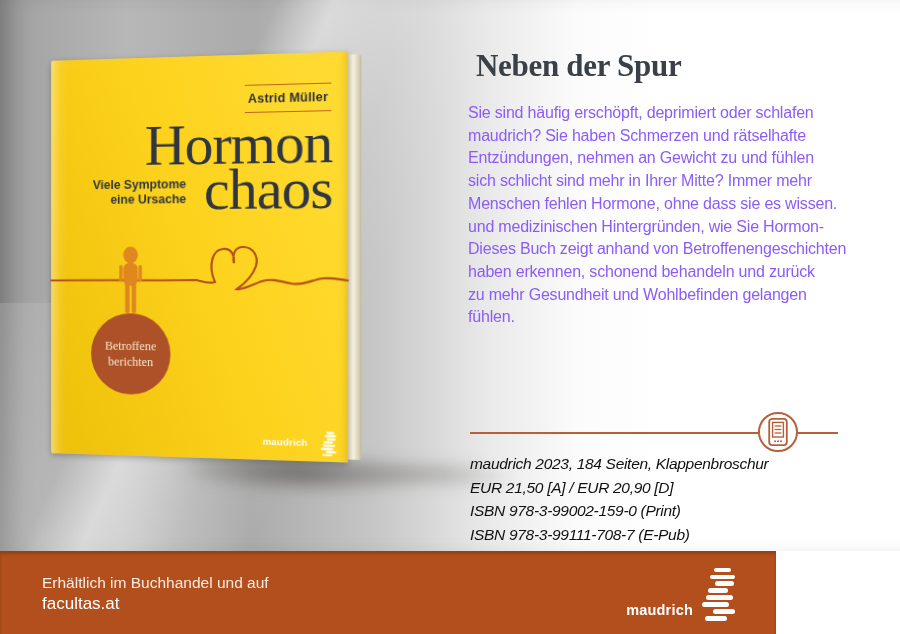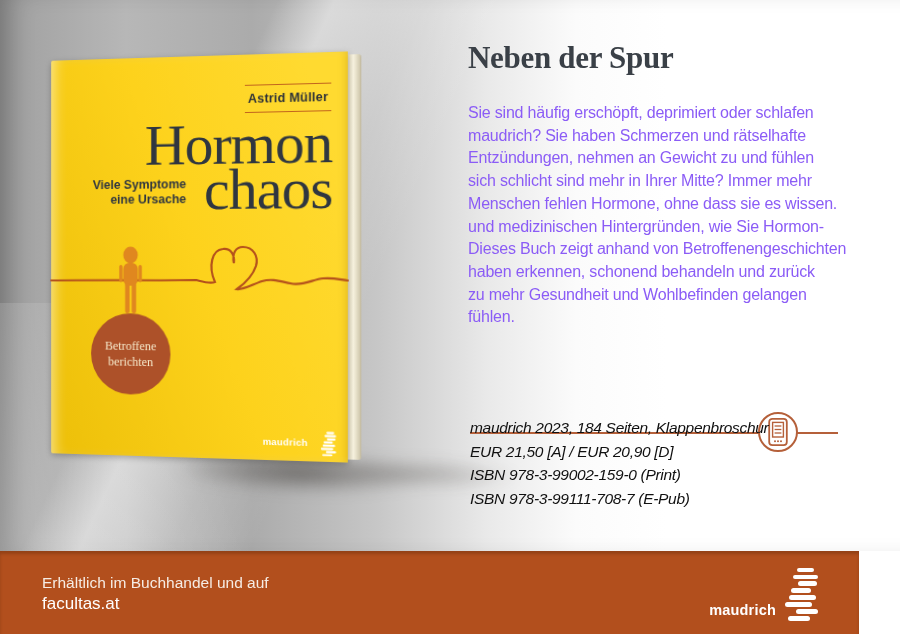--- a/index.html
+++ b/index.html
@@ -60,34 +60,34 @@
   .pill:nth-child(7){width:22px;margin-left:11px}
   .pill:nth-child(8){width:22px;margin-left:3px}
 
   .cover-logo{position:absolute;right:10px;bottom:4px;width:78px;height:44px;}
   .cover-logo .logo-text{position:absolute;right:29px;bottom:9px;color:#fff;
     font-size:9.5px;font-weight:700;letter-spacing:.2px;}
   .cover-logo .pills{position:absolute;right:0;bottom:2px;transform:scale(.45);
     transform-origin:bottom right;}
 
   
-  .heading{position:absolute;left:468px;top:40px;margin:0;color:#3a4047;
+  .heading{position:absolute;left:468px;top:40px;margin:8px;color:#3a4047;
     font-family:"Liberation Serif",serif;font-size:31px;font-weight:700;letter-spacing:-.3px;}
   .description{position:absolute;left:468px;top:102px;color:#8b5cf6;
     font-size:16px;line-height:22.7px;letter-spacing:-.2px;}
   .rule{position:absolute;left:470px;top:432px;width:368px;height:2px;background:#b5603a;}
   .ebook-badge{position:absolute;left:758px;top:412px;width:40px;height:40px;border-radius:50%;
     background:#fff;border:2px solid #b5603a;box-sizing:border-box;
     display:flex;align-items:center;justify-content:center;}
-  .details{position:absolute;left:470px;top:416px;color:#101010;font-style:italic;
+  .details{position:absolute;left:470px;top:452px;color:#101010;font-style:italic;
     font-size:15.5px;line-height:23.7px;letter-spacing:-.3px;font-weight:400;}
 
   
-  .footer{position:absolute;left:0;bottom:0;width:859px;height:83px;background:#b24f1d;
-    box-shadow:inset 0 3px 3px rgba(60,25,5,.25);}
+  .footer{position:absolute;left:0;bottom:0;width:744px;height:83px;background:#b24f1d;
+    box-shadow:inset 0 3px 3px rgba(60,25,5,.25);padding-left:32px;}
   .availability{position:absolute;left:42px;top:21px;color:#f6ece4;
     font-size:15.5px;line-height:21px;}
   .availability .link{font-weight:400;font-size:17px;color:#ffffff;text-decoration:none;display:inline-block;}
   .footer-logo{position:absolute;right:38px;bottom:13px;display:flex;align-items:flex-end;gap:9px;}
   .footer-logo .logo-text{color:#fff;font-size:14.5px;font-weight:700;letter-spacing:.2px;margin-bottom:3px;}
 </style>
 </head>
 <body>
 
 <div class="page">

